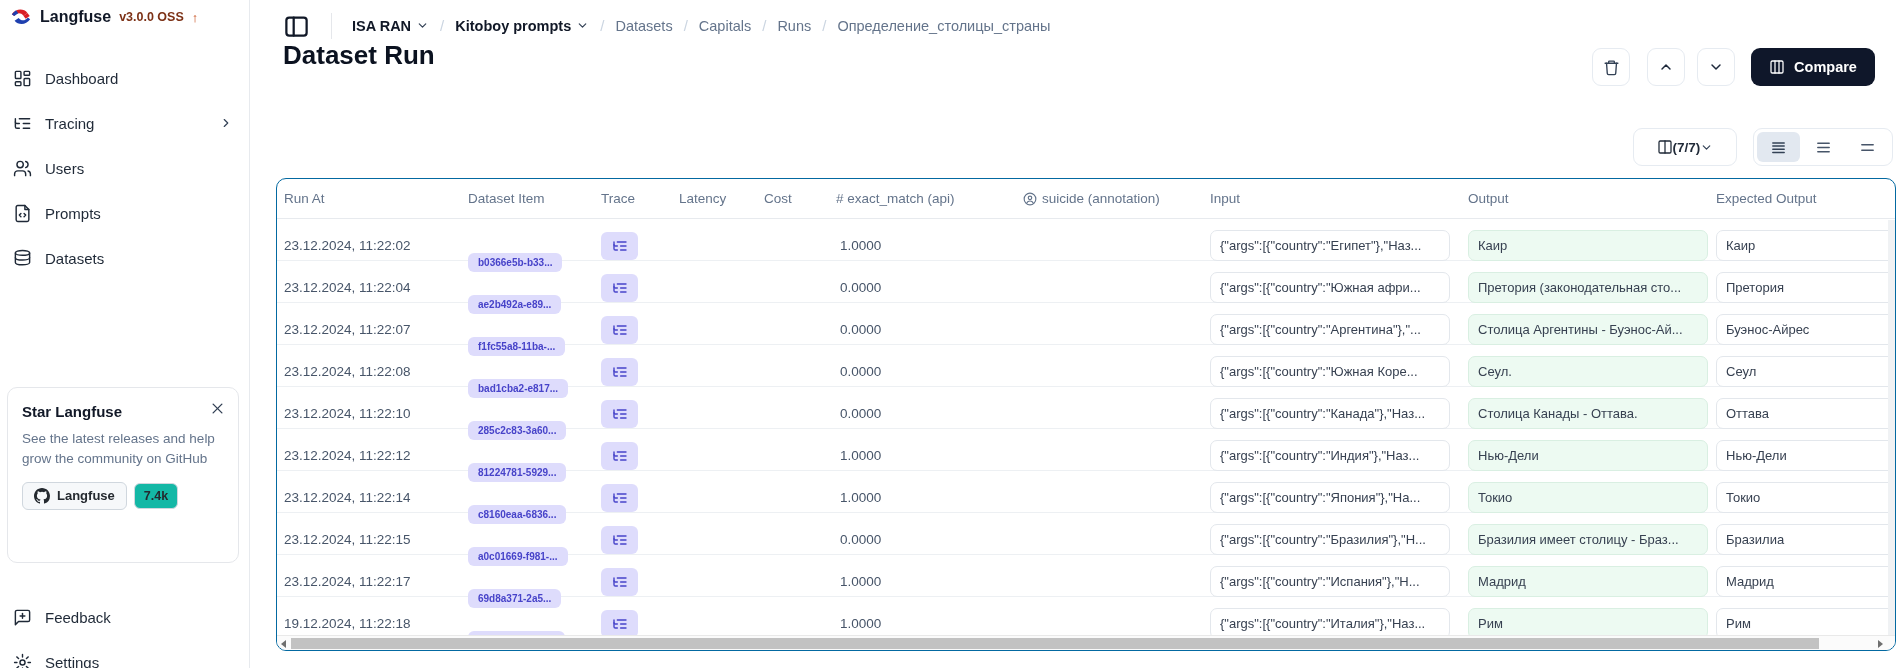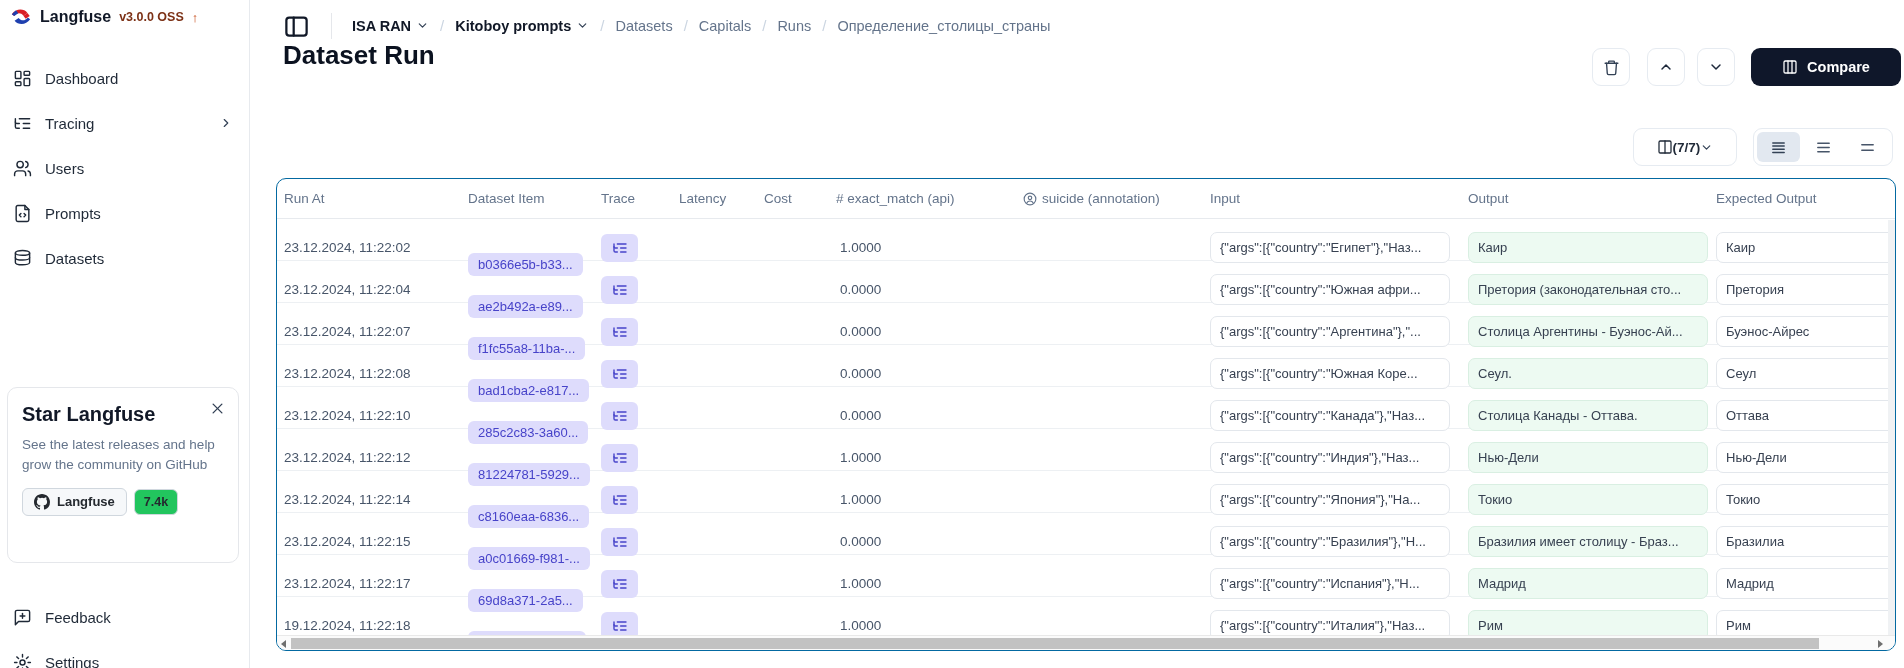--- a/index.html
+++ b/index.html
@@ -14,43 +14,43 @@
   .brand-name { font-size:16px; font-weight:800; color:#111827; }
   .brand-version { font-size:12.5px; font-weight:700; color:#7c3116; }
   .brand-up { font-size:13px; font-weight:700; color:#c2410c; }
   .nav-item { position:absolute; left:0; width:100%; height:28px; display:flex; align-items:center;
     gap:13px; padding-left:13px; font-size:15px; color:#1f2937; cursor:pointer; }
   .nav-item svg { flex:0 0 auto; }
   .nav-chev { position:absolute; right:16px; }
 
   .star-card { position:absolute; left:7px; top:387px; width:232px; height:176px;
     border:1px solid #e5e7eb; border-radius:10px; padding:15px 14px; background:#fff; }
-  .star-title { font-size:20px; font-weight:700; color:#111827; }
+  .star-title { font-size:15px; font-weight:700; color:#111827; }
   .star-close { position:absolute; top:13px; right:13px; cursor:pointer; display:flex; }
   .star-body { margin-top:9px; font-size:13.5px; line-height:1.5; color:#64748b; width:196px; }
   .star-actions { margin-top:12px; display:flex; align-items:center; }
   .gh-btn { display:inline-flex; align-items:center; gap:7px; padding:5px 11px; background:#f6f8fa;
     border:1px solid #d0d7de; border-radius:6px; font-size:13px; font-weight:700; color:#24292f; cursor:pointer; }
   .gh-count { margin-left:7px; padding:5px 9px; border:1px solid #d0d7de; border-radius:6px;
-    font-size:12.5px; font-weight:700; color:#24292f; background:#22c55e; }
+    font-size:12.5px; font-weight:700; color:#24292f; background:#14b8a6; }
 
   
   .main { position:absolute; left:250px; top:0; right:0; bottom:0; }
   .panel-toggle { position:absolute; left:33px; top:13px; cursor:pointer; display:flex; }
   .top-divider { position:absolute; left:81px; top:13px; width:1px; height:26px; background:#e5e7eb; }
   .breadcrumb { position:absolute; left:102px; top:17px; display:flex; align-items:center; gap:11px;
     font-size:14.5px; white-space:nowrap; }
   .crumb-strong { color:#111827; font-weight:600; display:flex; align-items:center; gap:5px; cursor:pointer;justify-content:flex-end; }
   .crumb-muted { color:#64748b; cursor:pointer; }
   .crumb-sep { color:#cbd5e1; font-size:15px; }
   .page-title { position:absolute; left:33px; top:40px; font-size:26px; font-weight:800; color:#0b1220; }
 
   .ghost-btn { position:absolute; top:48px; width:38px; height:38px; background:#fff;
     border:1px solid #e6ebf1; border-radius:9px; display:flex; align-items:center; justify-content:center; cursor:pointer; }
-  .compare-btn { position:absolute; left:1501px; top:48px; width:150px; height:38px; background:#0f172a;
+  .compare-btn { position:absolute; left:1501px; top:48px; width:124px; height:38px; background:#0f172a;
     color:#fff; border:none; border-radius:9px; display:flex; align-items:center; justify-content:center;
     gap:9px; font-size:14.5px; font-weight:600; cursor:pointer; font-family:inherit;text-align:center; }
 
   .columns-btn { position:absolute; left:1383px; top:128px; width:104px; height:38px; background:#fff;
     border:1px solid #e6ebf1; border-radius:9px; display:flex; align-items:center; justify-content:center;
     gap:0; font-size:13.5px; font-weight:600; color:#1f2937; cursor:pointer; }
   .density-group { position:absolute; left:1503px; top:128px; width:140px; height:38px; background:#fff;
     border:1px solid #e6ebf1; border-radius:9px; display:flex; padding:3px; gap:2px; }
   .density-btn { flex:1; display:flex; align-items:center; justify-content:center; border-radius:6px; cursor:pointer; }
   .density-btn.active { background:#e2e8f0; }
@@ -58,21 +58,21 @@
   
   .table-wrap { position:absolute; left:26px; top:178px; width:1620px; height:473px;
     border:1px solid #0369a1; border-radius:10px; overflow:hidden; background:#fff; }
   .thead, .trow { display:grid; padding-left:7px;
     grid-template-columns:184px 133px 78px 85px 72px 187px 187px 258px 248px 195px; align-items:center; }
   .thead { height:40px; border-bottom:1px solid #e7eaee; font-size:13.5px; font-weight:500; color:#64748b; }
   .th { white-space:nowrap; overflow:hidden; display:flex; align-items:center; gap:5px; }
   .trow { height:42px; border-bottom:1px solid #edf0f3; }
   .cell-text { font-size:13.5px; color:#475569; white-space:nowrap; }
   .score-cell { font-size:13.5px; color:#475569; padding-left:4px; }
-  .badge { display:inline-block; background:#dedcfc; color:#4743c9; font-size:13px; font-weight:400;
+  .badge { display:inline-block; background:#dedcfc; color:#4743c9; font-size:10px; font-weight:700;
     padding:4px 10px; border-radius:6px; white-space:nowrap; cursor:pointer;margin-top:34px; }
   .trace-btn { width:37px; height:28px; border:none; border-radius:6px; background:#dedcfc; color:#4743c9;
     display:flex; align-items:center; justify-content:center; cursor:pointer; }
   .io-cell { width:240px; height:31px; display:flex; align-items:center; padding:0 9px;
     border:1px solid #e3e7ec; border-radius:7px; background:#fff; font-size:13px; color:#374151;
     white-space:nowrap; overflow:hidden; cursor:pointer; }
   .io-cell.out { background:#edfaf2; border-color:#d9efe2; }
 
   .vscroll { position:absolute; right:0; top:41px; bottom:15px; width:7px; background:#f0f2f4; }
   .hscroll { position:absolute; left:0; right:0; bottom:0; height:15px; background:#fbfbfb; border-top:1px solid #e9e9e9; }

